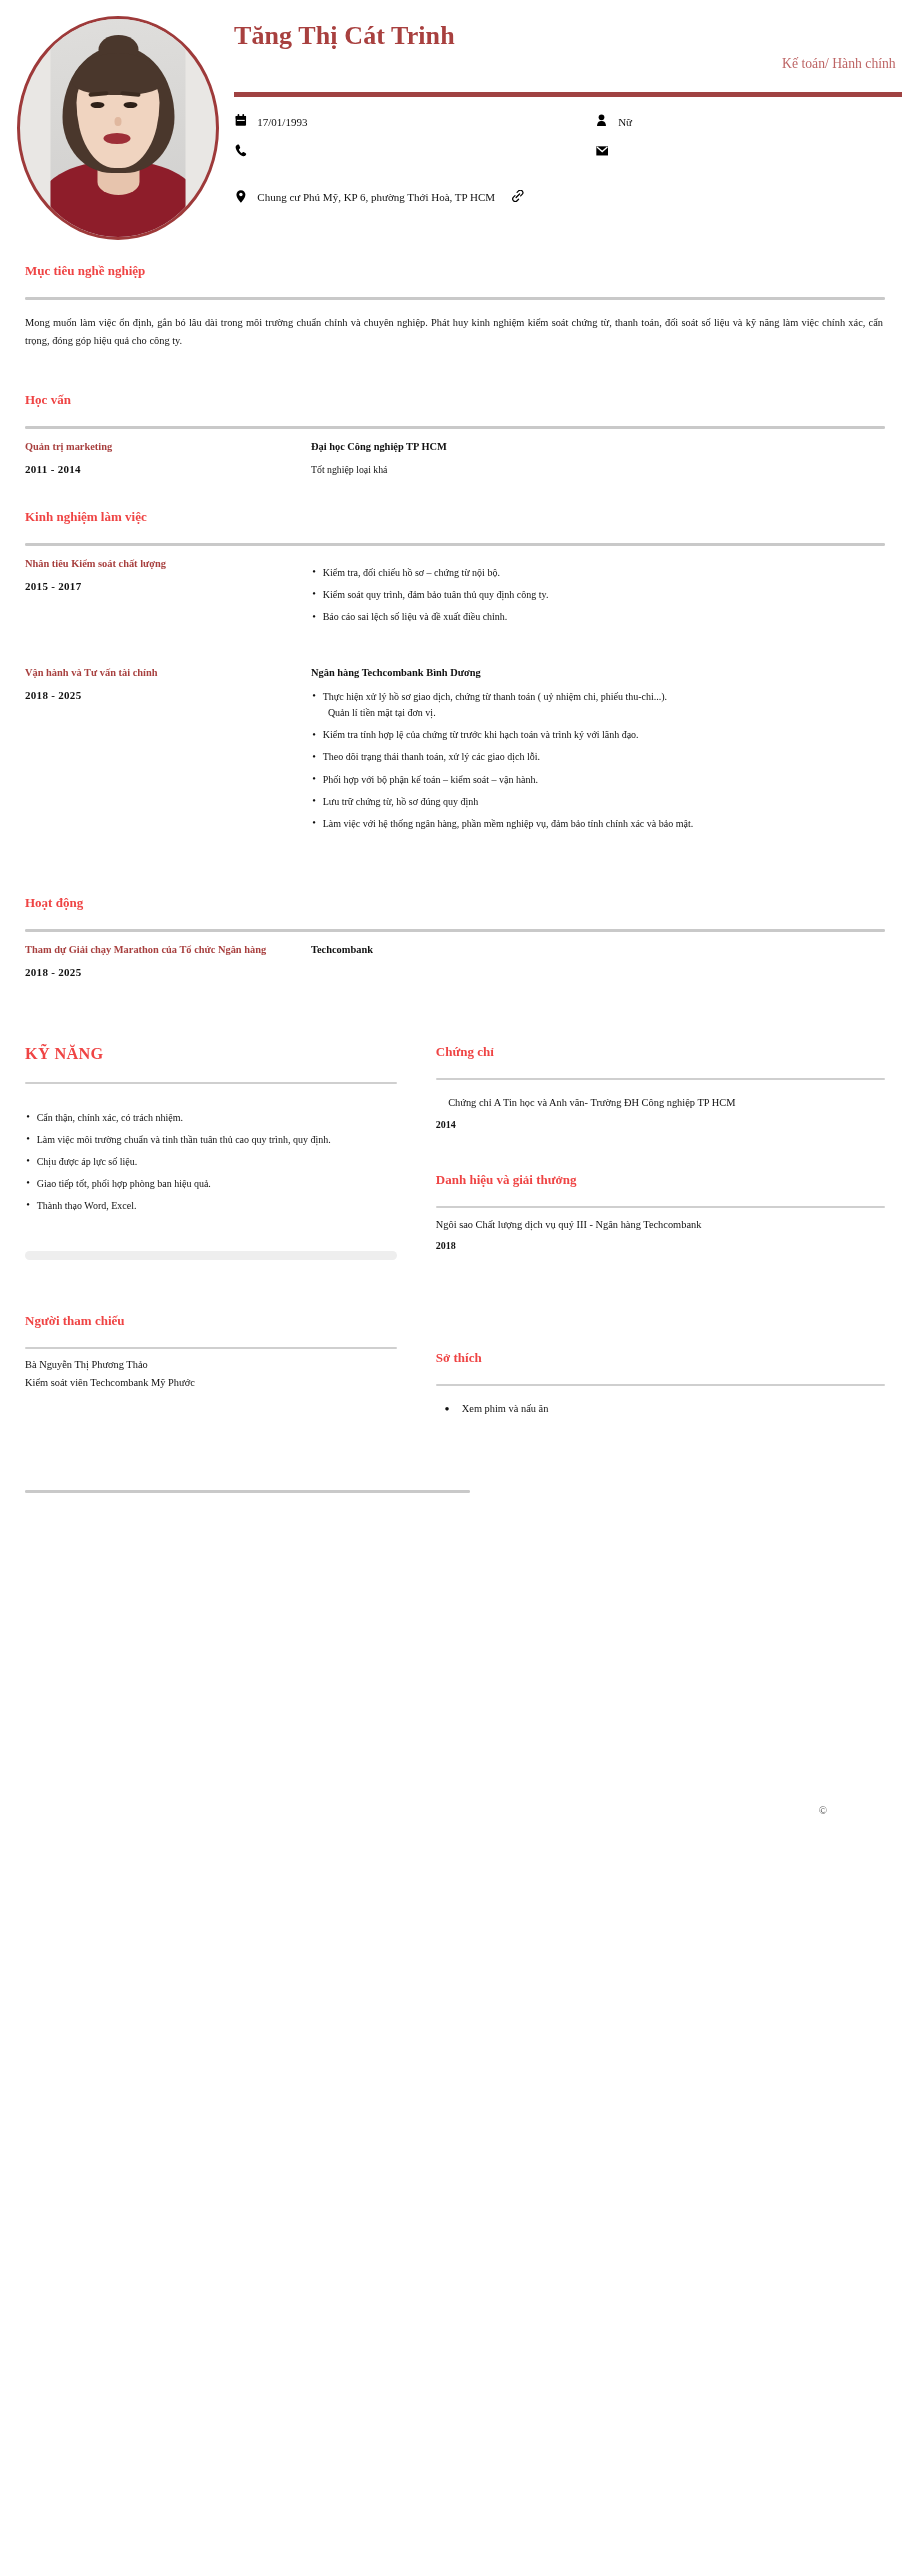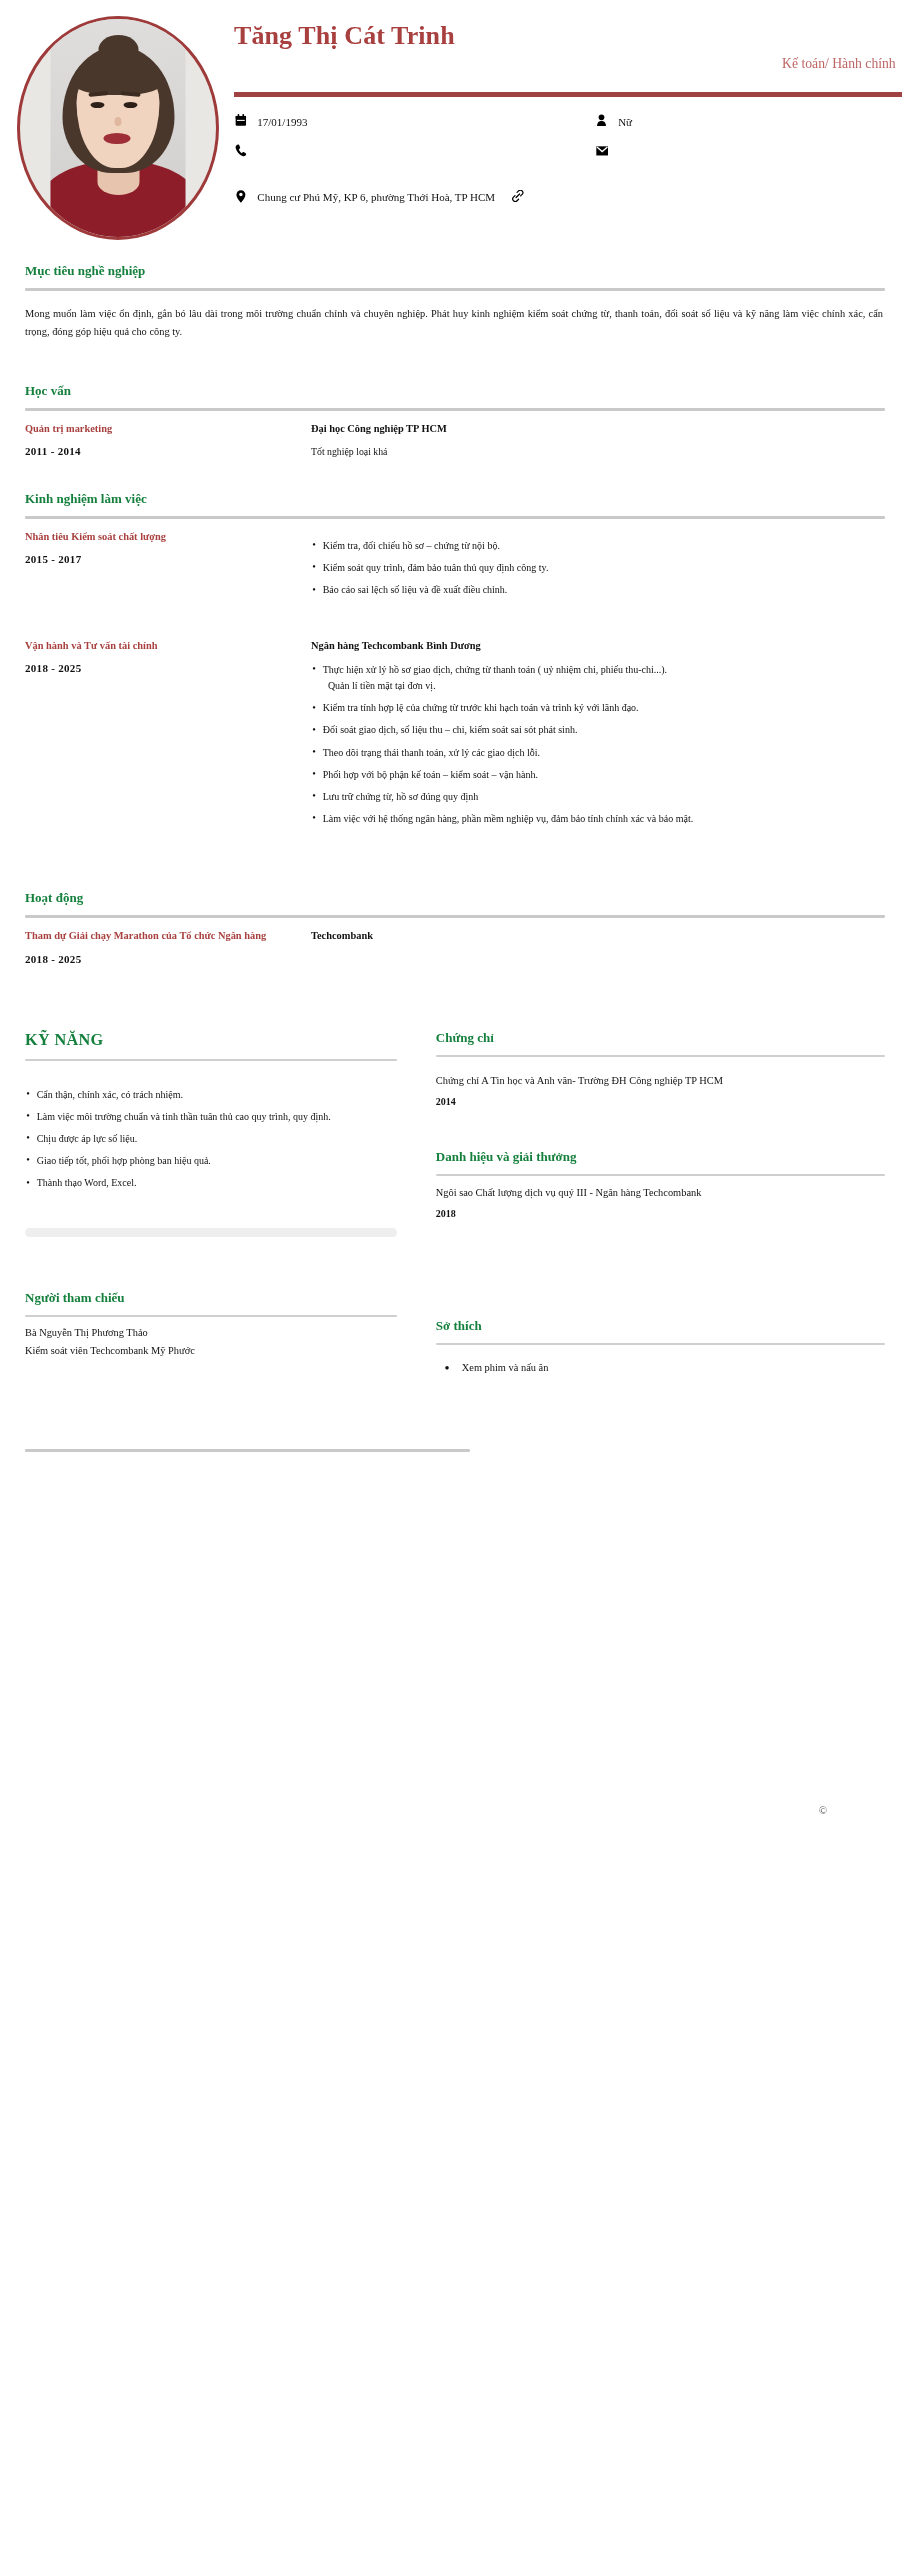--- a/index.html
+++ b/index.html
@@ -136,22 +136,22 @@
   .c-text { font-size: 11px; line-height: 1.5; color: #111; padding-top: 0.7px; }
   .c-text.empty { min-height: 13px; display: block; }
   .addr-cell { width: 100%; display: flex; align-items: flex-start; gap: 9px; }
   .addr-text { font-size: 11px; line-height: 1.55; max-width: 390px; }
 
   
   .section { margin: 0 25px; }
   .sec-title {
     font-size: 13px;
     font-weight: bold;
-    color: #15803d;
-    padding-bottom: 9px;
+    color: #ef4444;
+    padding-bottom: 18px;
   }
   .sec-title.big { font-size: 16.3px; letter-spacing: 0.3px; }
   .sec-rule { height: 2.6px; background: #c9c9c9; border-radius: 1.3px; }
   .sec-rule.thin { height: 2px; background: #cfcfcf; }
 
   .entry { display: flex; margin-top: 10.4px; }
   .entry-left { width: 273px; padding-right: 10.4px; }
   .entry-right { flex: 1; margin-left: 13px; }
   .role { font-size: 10.4px; font-weight: bold; color: #a8403f; line-height: 1.45; }
   .org { font-size: 10.4px; font-weight: bold; color: #111; line-height: 1.45; }
@@ -365,21 +365,20 @@
         <div class="years">2018  -  2025</div>
       </div>
       <div class="entry-right">
         <div class="org">Ngân hàng Techcombank Bình Dương</div>
         <ul class="bullets">
           <li>
             <span>Thực hiện xử lý hồ sơ giao dịch, chứng từ thanh toán ( uỷ nhiệm chi, phiếu thu-chi...).</span>
             <span class="cont">Quản lí tiền mặt tại đơn vị.</span>
           </li>
           <li>Kiểm tra tính hợp lệ của chứng từ trước khi hạch toán và trình ký với lãnh đạo.</li>
-          <li>Đối soát giao dịch, số liệu thu – chi, kiểm soát sai sót phát sinh.</li>
           <li>Theo dõi trạng thái thanh toán, xử lý các giao dịch lỗi.</li>
           <li>Phối hợp với bộ phận kế toán – kiểm soát – vận hành.</li>
           <li>Lưu trữ chứng từ, hồ sơ đúng quy định</li>
           <li style="max-width:520px;">Làm việc với hệ thống ngân hàng, phần mềm nghiệp vụ, đảm bảo tính chính xác và bảo mật.</li>
         </ul>
       </div>
     </div>
   </div>
 
   <div class="spacer-64"></div>
@@ -432,21 +431,21 @@
           <div class="ref-line">Kiểm soát viên Techcombank Mỹ Phước</div>
         </div>
       </div>
     </div>
 
     <div class="col-r">
 
       <div>
         <div class="sec-title">Chứng chỉ</div>
         <div class="sec-rule thin"></div>
-        <div class="cert-text" style="max-width:312px;">Chứng chỉ A Tin học và Anh văn- Trường ĐH Công nghiệp TP HCM</div>
+        <div class="cert-text" style="max-width:312px;text-align:center;">Chứng chỉ A Tin học và Anh văn- Trường ĐH Công nghiệp TP HCM</div>
         <div class="cert-year">2014</div>
       </div>
 
       <div class="spacer-64"></div>
 
       <div>
         <div class="sec-title">Danh hiệu và giải thưởng</div>
         <div class="sec-rule thin"></div>
         <div class="cert-text" style="margin-top:9px;max-width:273px;">Ngôi sao Chất lượng dịch vụ quý III - Ngân hàng Techcombank</div>
         <div class="cert-year">2018</div>

